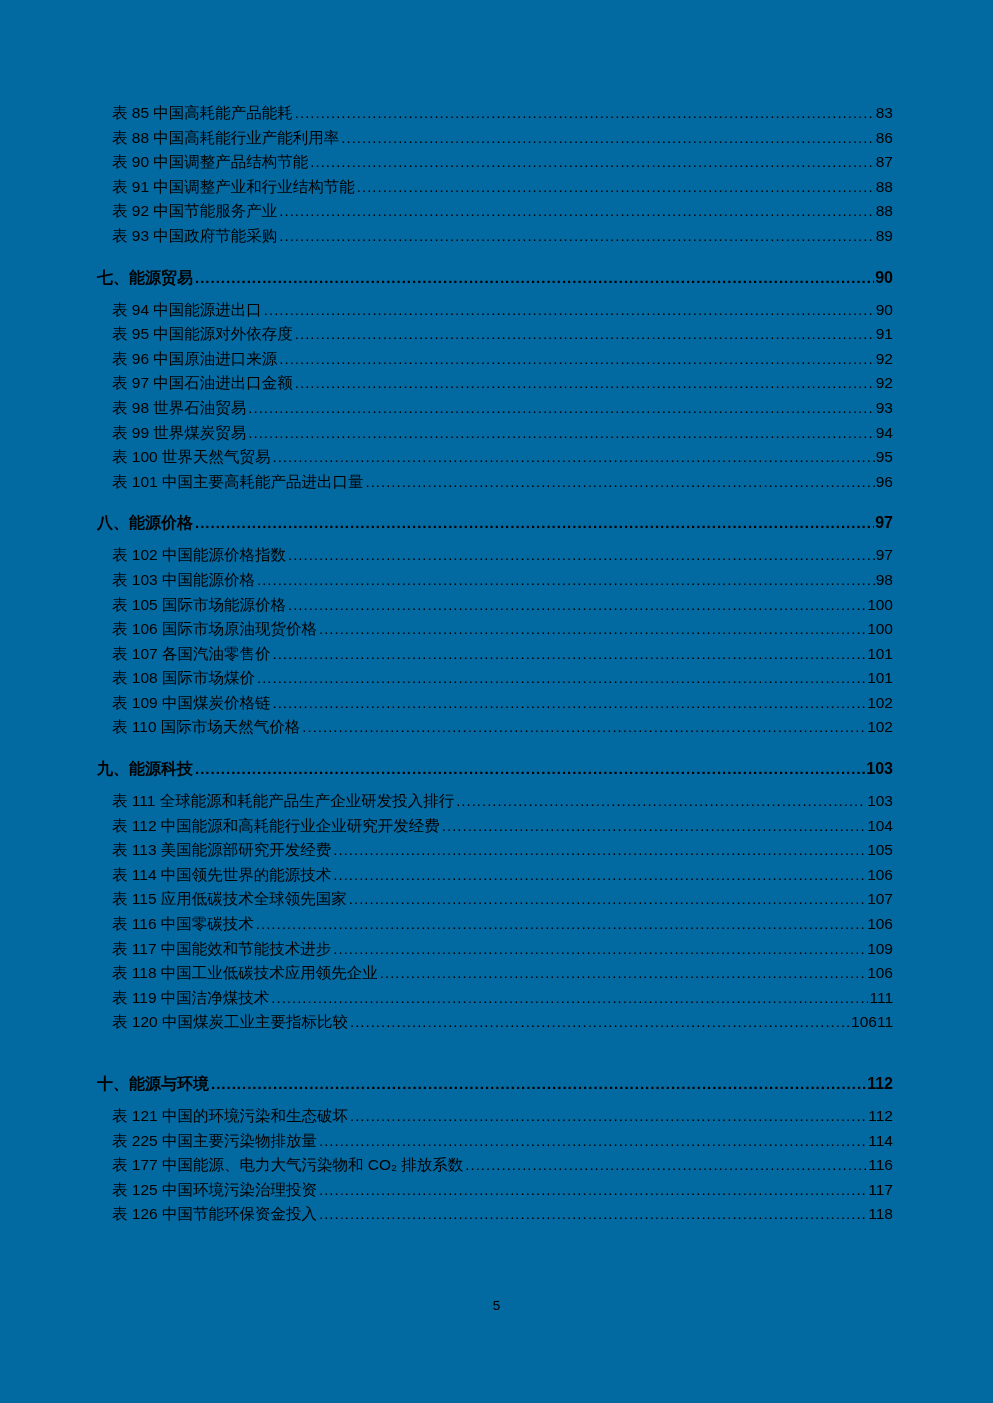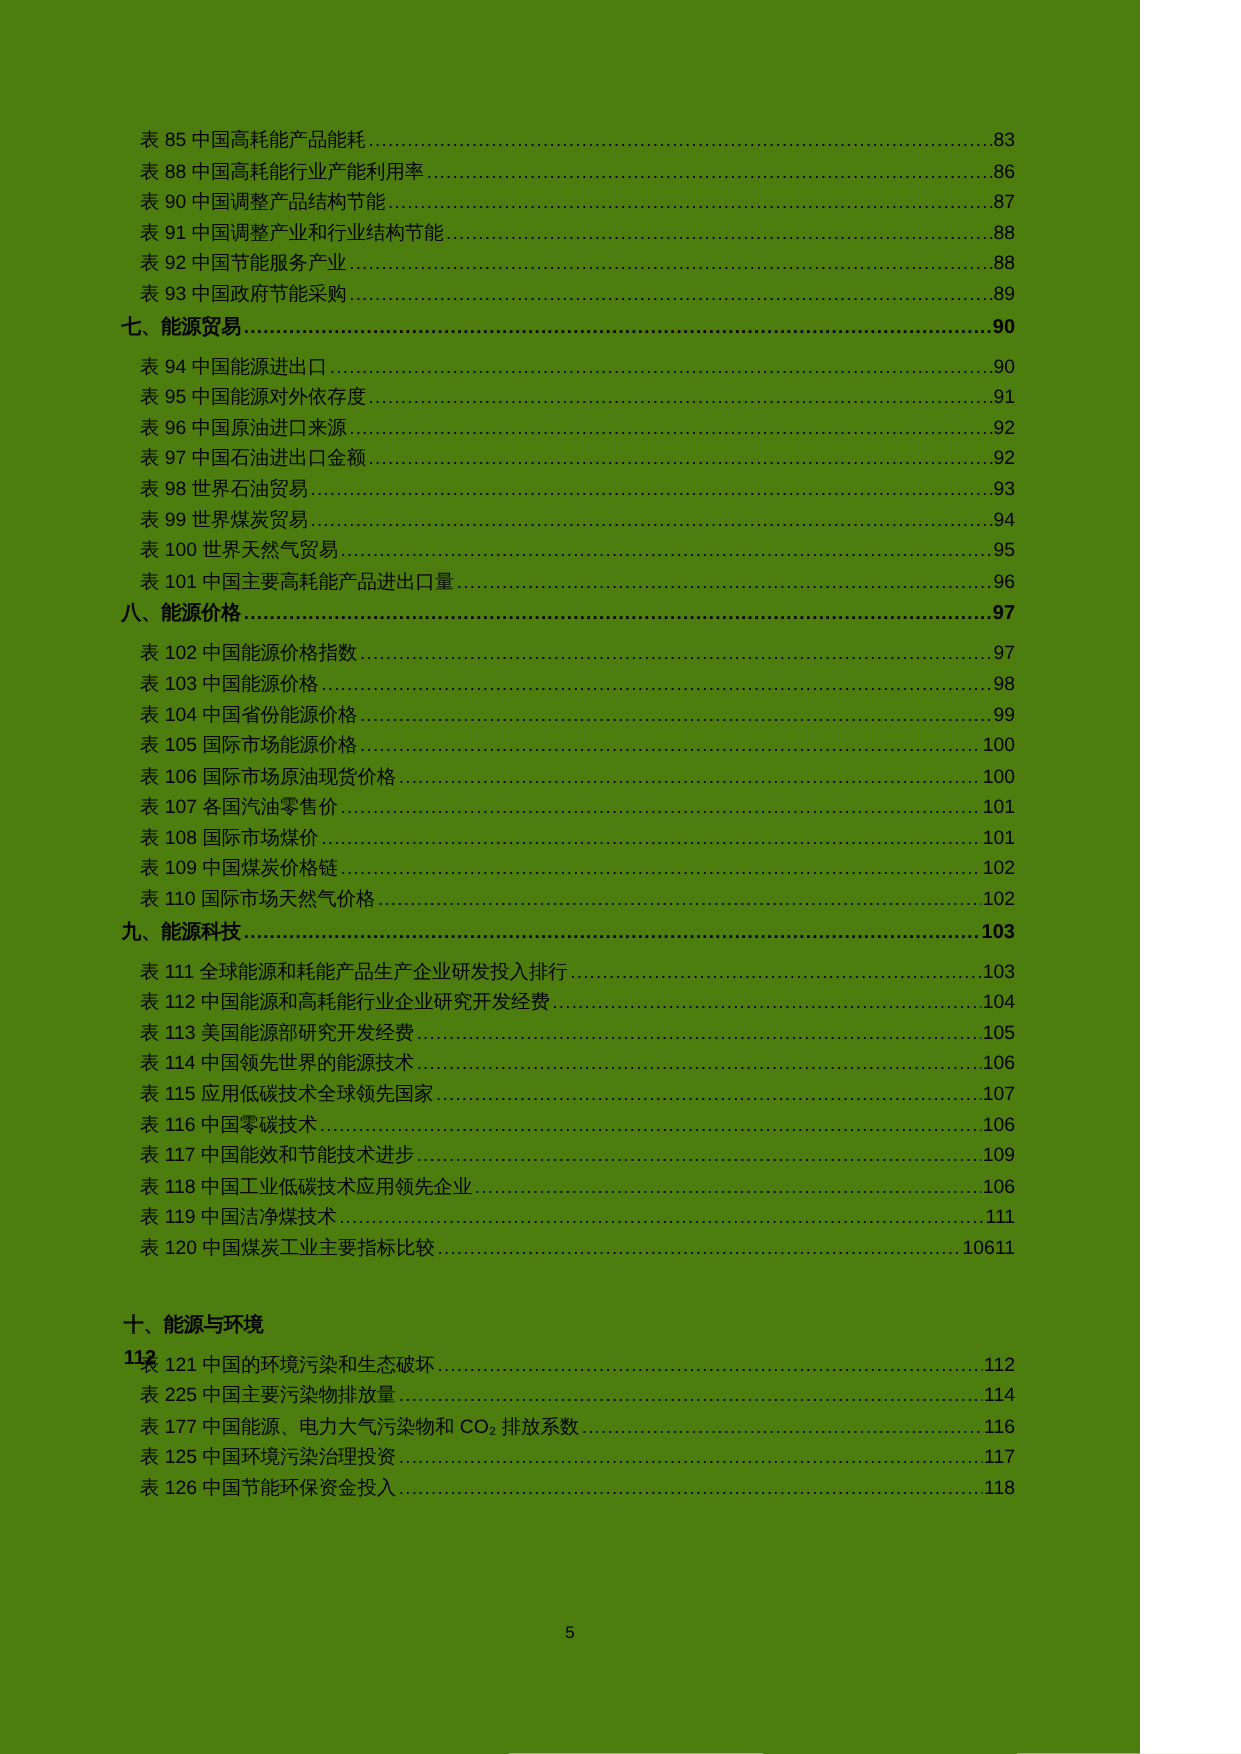--- a/index.html
+++ b/index.html
@@ -1,21 +1,21 @@
 <!DOCTYPE html>
 <html><head>
 <meta charset="utf-8">
 <style>
   html, body { margin: 0; padding: 0; background: #ffffff; }
   .page {
     position: relative;
-    width: 912px;
+    width: 993px;
     height: 1403px;
     box-sizing: border-box;
-    background: #4d7c0f;
+    background: #0369a1;
     color: #000000;
     font-family: "Liberation Sans", "DejaVu Sans", sans-serif;
     padding: 101px 100px 14px 97px;
     overflow: hidden;
   }
   .toc-row {
     display: flex;
     align-items: baseline;
     white-space: nowrap;
   }
@@ -24,24 +24,24 @@
     line-height: 24.6px;
     font-size: 15.5px;
     padding-left: 15px;
     font-weight: normal;
   }
   .section-heading {
     height: 26px;
     line-height: 26px;
     font-size: 16px;
     font-weight: bold;
-    margin-top: 0;
+    margin-top: 16px;
     margin-bottom: 7px;
   }
-  .section-heading.extra-gap { margin-top: 36px; flex-direction: column; }
+  .section-heading.extra-gap { margin-top: 36px; }
   .label { flex: 0 0 auto; }
   .leader {
     flex: 1 1 auto;
     overflow: hidden;
     margin: 0 1px 0 2px;
     font-size: 15px;
     letter-spacing: 1px;
   }
   .leader::after {
     content: "......................................................................................................................................................................................................................................................................................................................";
@@ -164,25 +164,20 @@
     <span class="leader"></span>
     <span class="pagenum">97</span>
   </div>
 
   <div class="toc-row toc-entry">
     <span class="label">表 103 中国能源价格</span>
     <span class="leader"></span>
     <span class="pagenum">98</span>
   </div>
 
-  <div class="toc-row toc-entry">
-    <span class="label">表 104 中国省份能源价格</span>
-    <span class="leader"></span>
-    <span class="pagenum">99</span>
-  </div>
 
   <div class="toc-row toc-entry">
     <span class="label">表 105 国际市场能源价格</span>
     <span class="leader"></span>
     <span class="pagenum">100</span>
   </div>
 
   <div class="toc-row toc-entry">
     <span class="label">表 106 国际市场原油现货价格</span>
     <span class="leader"></span>

